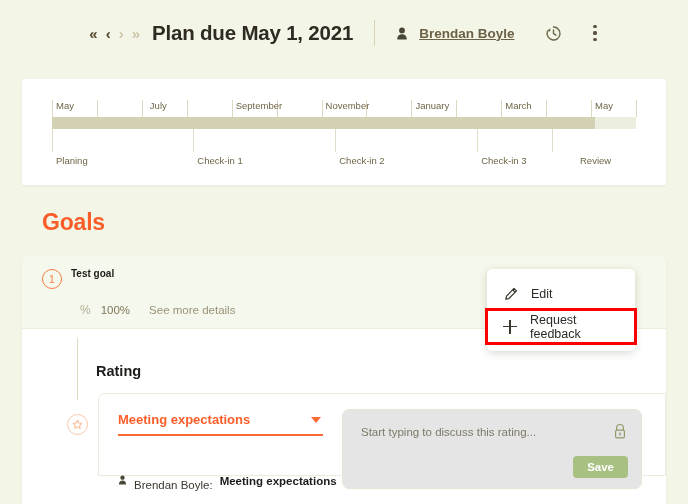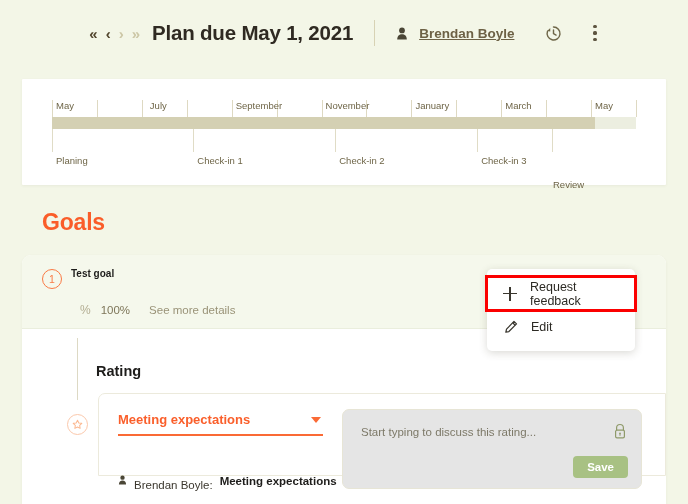--- a/index.html
+++ b/index.html
@@ -405,21 +405,21 @@
       <div class="tl-milestones" id="tl-ms">
           <div class="ms-line" style="left: 0px;"></div>
           <div class="ms-label" style="left: 4px;">Planing</div>
           <div class="ms-line" style="left: 141.328px;"></div>
           <div class="ms-label" style="left: 145.328px;">Check-in 1</div>
           <div class="ms-line" style="left: 283.24px;"></div>
           <div class="ms-label" style="left: 287.24px;">Check-in 2</div>
           <div class="ms-line" style="left: 425.152px;"></div>
           <div class="ms-label" style="left: 429.152px;">Check-in 3</div>
           <div class="ms-line" style="left: 499.904px;"></div>
-          <div class="ms-label" style="left: 501px; margin-top: 24px;">Review</div>
+          <div class="ms-label" style="left: 528px;">Review</div>
         </div>
     </div>
   </div>
 
   <div class="goals-title">Goals</div>
 
   <div class="goal-card">
     <div class="goal-head">
       <div class="goal-badge">1</div>
       <div class="goal-name">Test goal</div>
@@ -470,33 +470,33 @@
             <circle cx="7" cy="10.4" r="0.9" fill="#8f9a6a"></circle>
             <rect x="6.55" y="10.6" width="0.9" height="2.3" fill="#8f9a6a"></rect>
           </svg>
         </span>
         <button class="save-btn">Save</button>
       </div>
     </div>
   </div>
 
   <div class="menu">
+    <div class="menu-item">
+      <span class="menu-icon">
+        <svg width="14" height="14" viewBox="0 0 16 16">
+          <path d="M11.4 1.6 L14.3 4.5 L5.6 13.2 L2.1 14.0 L2.9 10.5 Z" fill="none" stroke="#3a372f" stroke-width="1.4" stroke-linejoin="round"></path>
+          <path d="M9.9 3.1 L12.8 6.0" stroke="#3a372f" stroke-width="1.4"></path>
+        </svg>
+      </span>
+      <span>Edit</span>
+    </div>
     <div class="menu-item highlight">
       <span class="menu-icon">
         <span class="plus-wrap">
           <span class="plus-h"></span>
           <span class="plus-v"></span>
         </span>
       </span>
       <span>Request feedback</span>
     </div>
-    <div class="menu-item">
-      <span class="menu-icon">
-        <svg width="14" height="14" viewBox="0 0 16 16">
-          <path d="M11.4 1.6 L14.3 4.5 L5.6 13.2 L2.1 14.0 L2.9 10.5 Z" fill="none" stroke="#3a372f" stroke-width="1.4" stroke-linejoin="round"></path>
-          <path d="M9.9 3.1 L12.8 6.0" stroke="#3a372f" stroke-width="1.4"></path>
-        </svg>
-      </span>
-      <span>Edit</span>
-    </div>
   </div>
 
 </div>
 
 </body></html>

